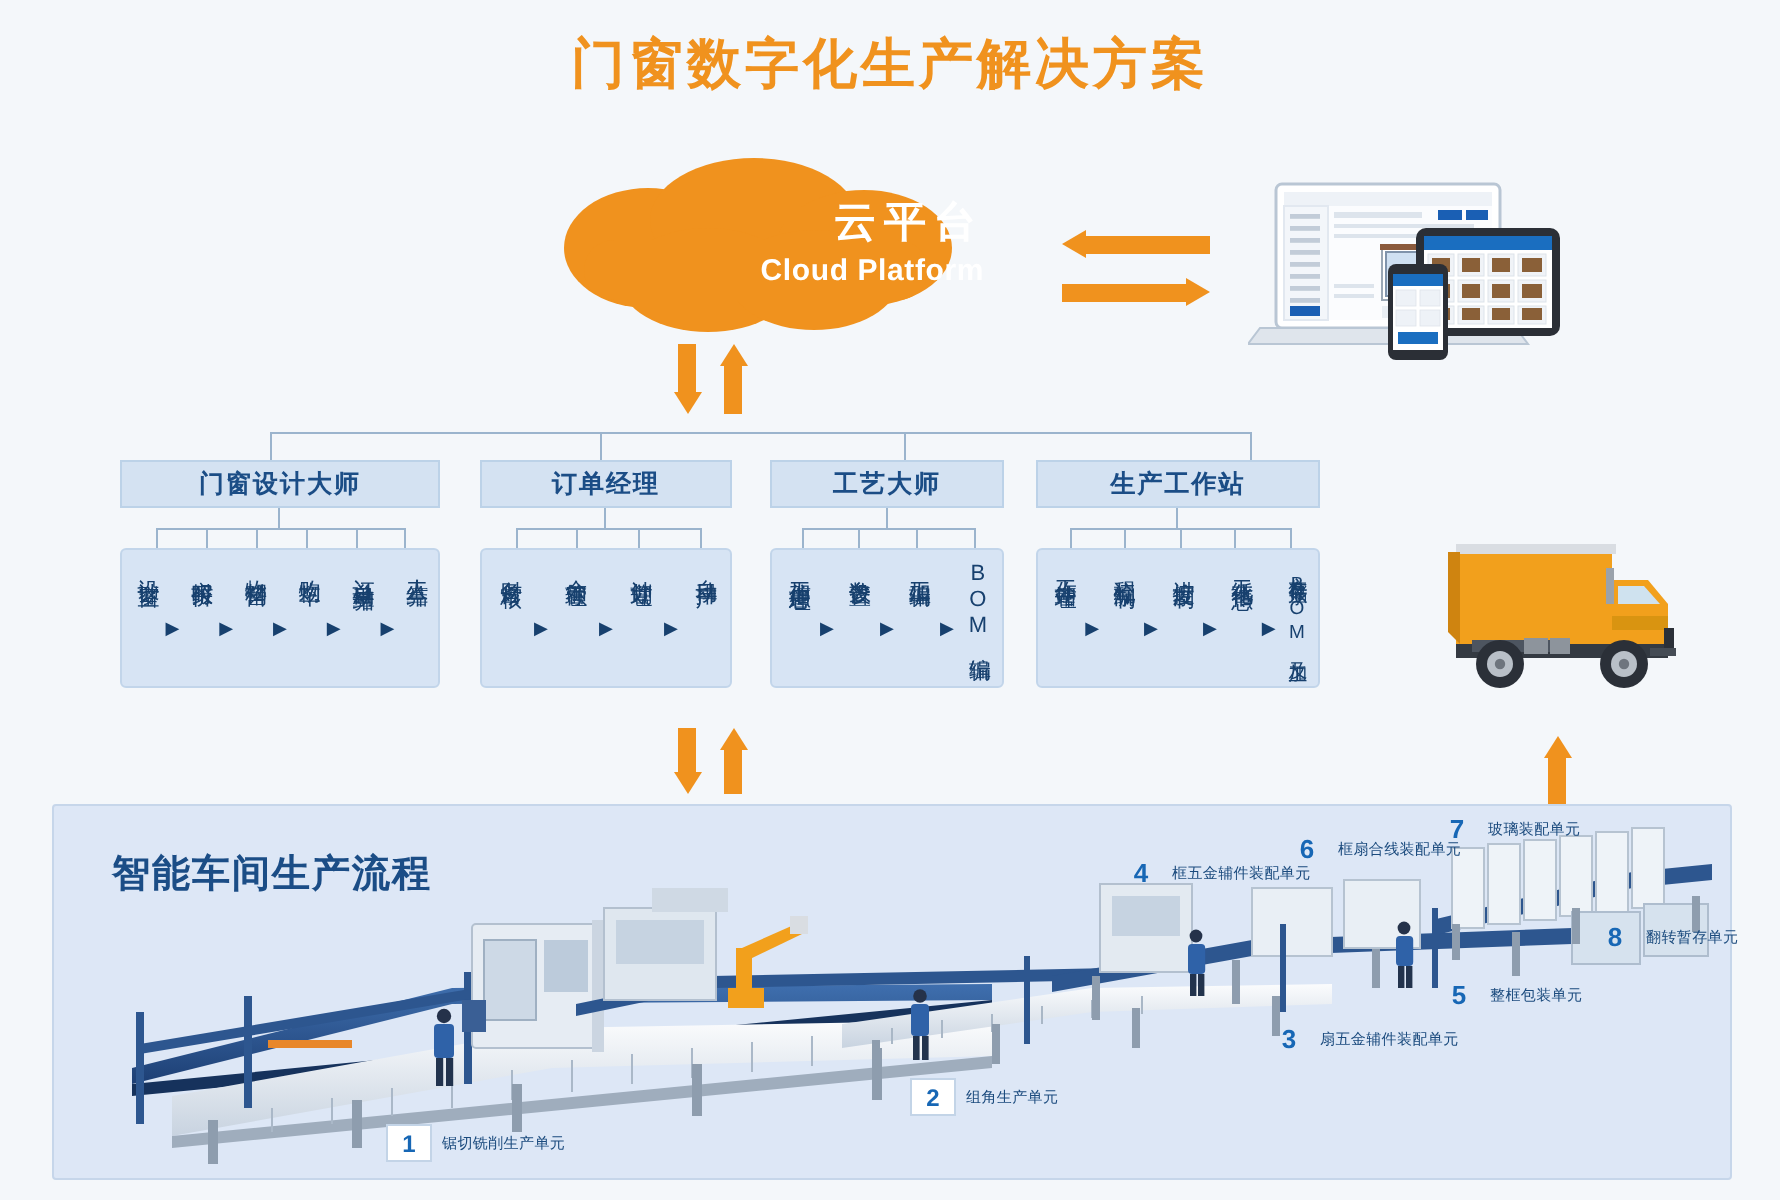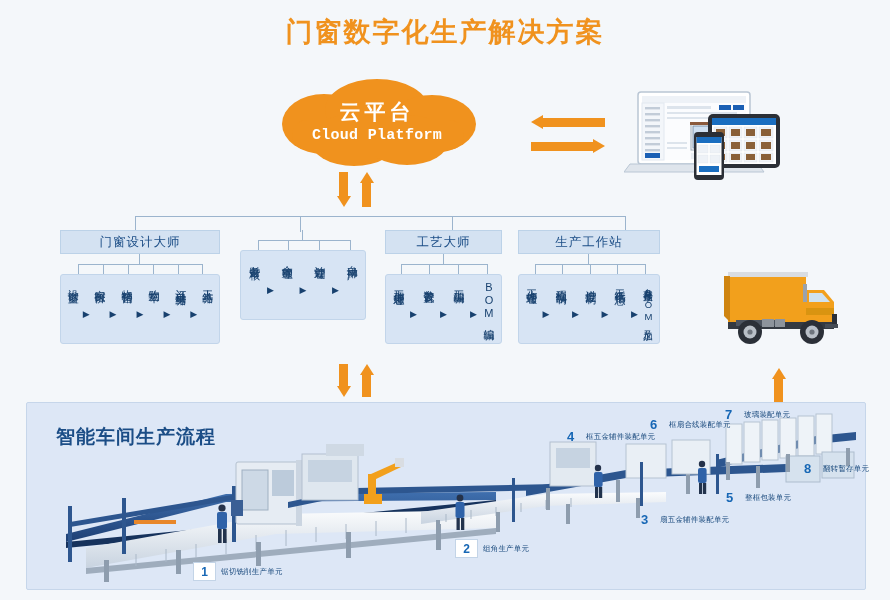--- a/index.html
+++ b/index.html
@@ -15,25 +15,25 @@
   
   .page-title{
     position:absolute;left:0;top:14px;width:890px;text-align:center;
     font-size:27px;font-weight:bold;color:#f0921e;letter-spacing:2px;
   }
 
   
   .cloud-wrap{position:absolute;left:262px;top:78px;width:230px;height:92px;}
   .cloud-wrap svg{display:block;}
   .cloud-text{
-    position:absolute;left:0;top:22px;width:230px;text-align:center;
+    position:absolute;left:0;top:22px;width:230px;text-align:right;
     color:#fff;pointer-events:none;
   }
   .cloud-cn{font-size:21px;font-weight:bold;letter-spacing:4px;line-height:1.15;}
-  .cloud-en{font-size:15px;font-weight:bold;letter-spacing:.3px;margin-top:3px;font-family:Liberation Mono, monospace;}
+  .cloud-en{font-size:15px;font-weight:bold;letter-spacing:.3px;margin-top:3px;}
 
   
   .arrow{position:absolute;}
   .ar-v{width:13px;}
   .ar-stem{background:#f0921e;width:9px;margin:0 auto;}
   .ar-head-down{
     width:0;height:0;margin:0 auto;
     border-left:7px solid transparent;border-right:7px solid transparent;
     border-top:11px solid #f0921e;
   }
@@ -61,21 +61,21 @@
   
   .tree{position:absolute;left:60px;top:204px;width:600px;height:28px;}
   .tree .hline{position:absolute;left:75px;top:12px;width:490px;height:1px;background:#9bb4cd;}
   .tree .vstub{position:absolute;top:12px;width:1px;height:16px;background:#9bb4cd;}
 
   
   .mod{position:absolute;top:230px;}
   .mod-head{
     height:22px;line-height:22px;text-align:center;
     background:#d4e2f2;border:1px solid #bcd2e8;
-    font-size:12.5px;color:#1b4d86;font-weight:normal;letter-spacing:1px;
+    font-size:12.5px;color:#1b4d86;font-weight:bold;letter-spacing:1px;
   }
   .mod-spine{position:relative;height:20px;}
   .mod-spine .vmid{position:absolute;top:0;width:1px;height:10px;background:#9bb4cd;}
   .mod-spine .hbar{position:absolute;top:10px;height:1px;background:#9bb4cd;}
   .mod-spine .leg{position:absolute;top:10px;width:1px;height:10px;background:#9bb4cd;}
   .mod-body{
     background:#d7e4f4;border:1px solid #c2d5ea;border-radius:3px;
     display:flex;align-items:flex-start;justify-content:space-around;
     padding:6px 4px 8px 4px;box-sizing:border-box;
   }
@@ -280,20 +280,21 @@
           <span class="vtext">订单自动结算</span>
         </div>
       <span class="vchev">▶</span>
       <div class="vcell">
           <span class="vtext">人工结算</span>
         </div>
     </div>
   </div>
 
   <div class="mod" style="left:240px;width:126px;">
+    <div class="mod-head">订单经理</div>
     <div class="mod-spine">
       <div class="vmid" style="left:62px;"></div>
       <div class="hbar" style="left:18px;width:92px;"></div>
       <div class="leg" style="left:18px;"></div>
       <div class="leg" style="left:48px;"></div>
       <div class="leg" style="left:79px;"></div>
       <div class="leg" style="left:110px;"></div>
     </div>
     <div class="mod-body" style="height:70px;">
       <div class="vcell">

